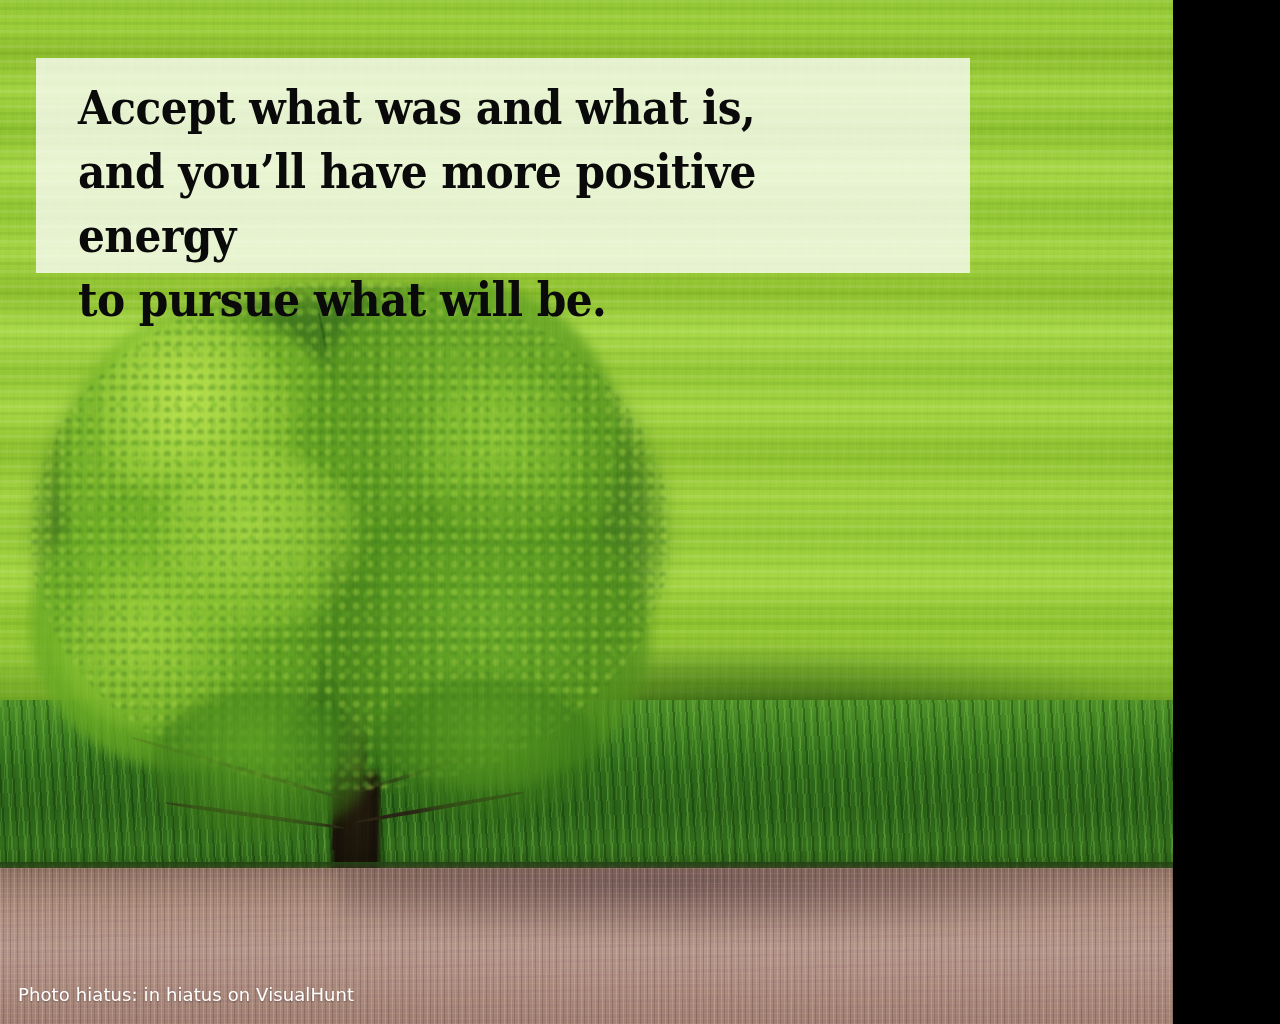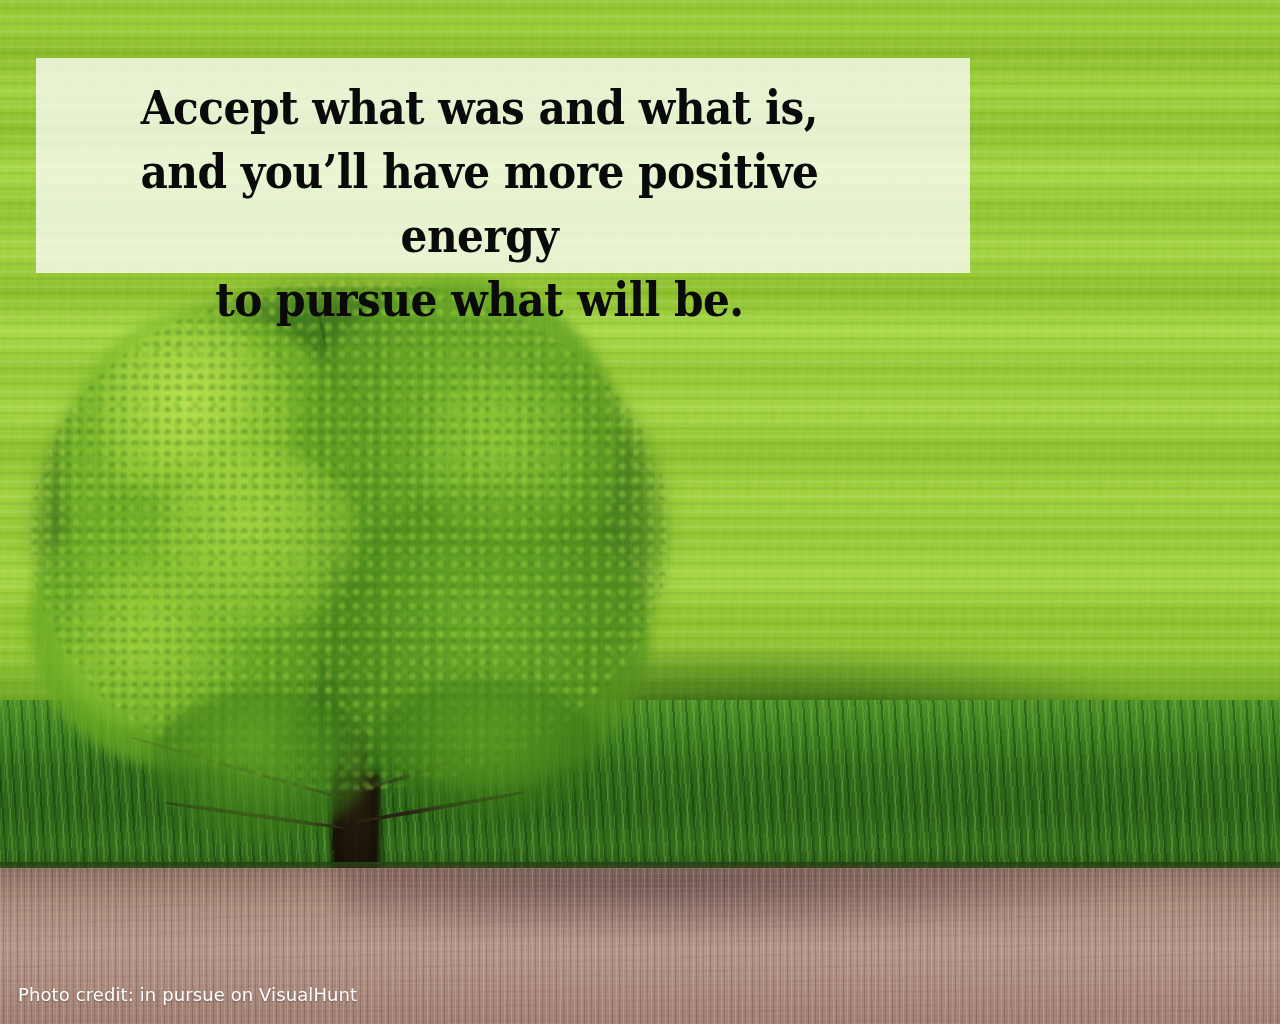--- a/index.html
+++ b/index.html
@@ -3,26 +3,25 @@
 <meta charset="utf-8">
 <title>Inspirational Quote Image</title>
 <style>
   html, body {
     margin: 0;
     padding: 0;
     background: #000;
   }
   .stage {
     position: relative;
-    width: 1280px;
+    width: 1173px;
     height: 1024px;
     overflow: hidden;
     font-family: "Liberation Sans", sans-serif;
     background: #8FC62E;
-    text-align: center;
   }
 
   
 
   .photo {
     position: absolute;
     inset: 0;
     overflow: hidden;
   }
 
@@ -376,15 +375,15 @@
 
     <div class="grain"></div>
   </div>
 
   <div class="quote-box">
     <p class="quote-text">Accept what was and what is,
 and you’ll have more positive energy
 to pursue what will be.</p>
   </div>
 
-  <div class="credit">Photo credit: in pursue on VisualHunt</div>
+  <div class="credit">Photo hiatus: in hiatus on VisualHunt</div>
 
 </div>
 
 </body></html>

